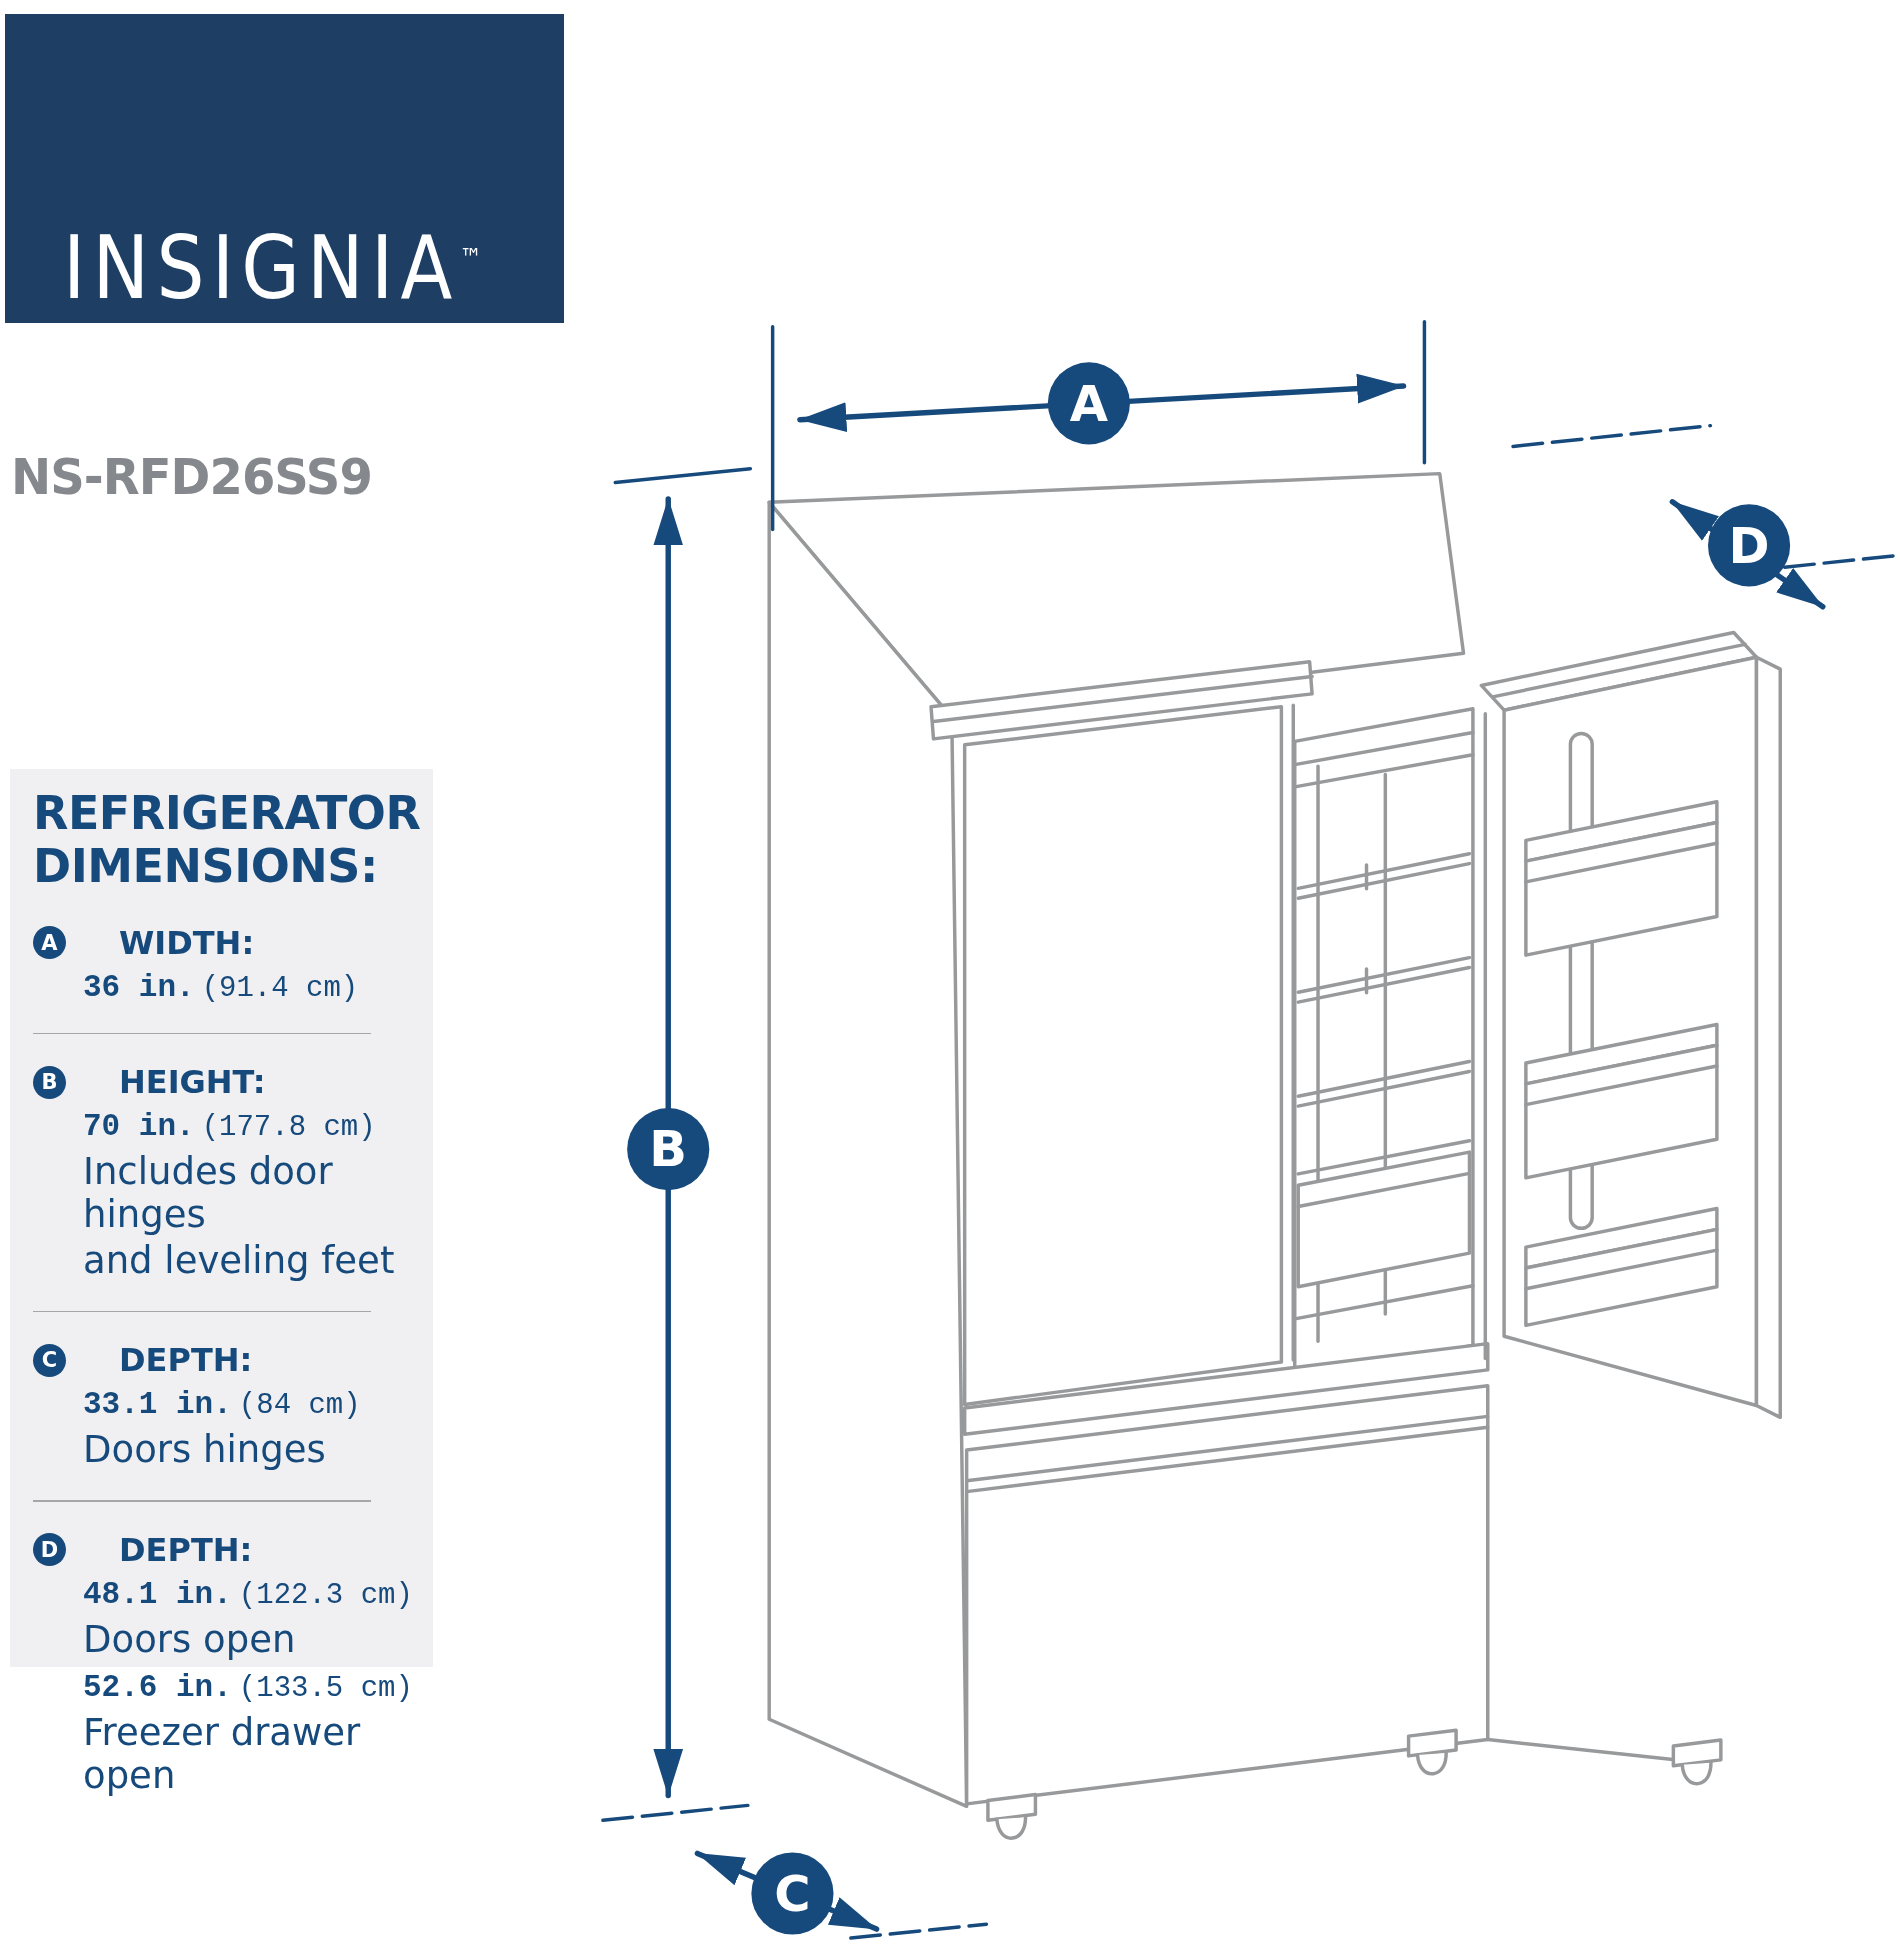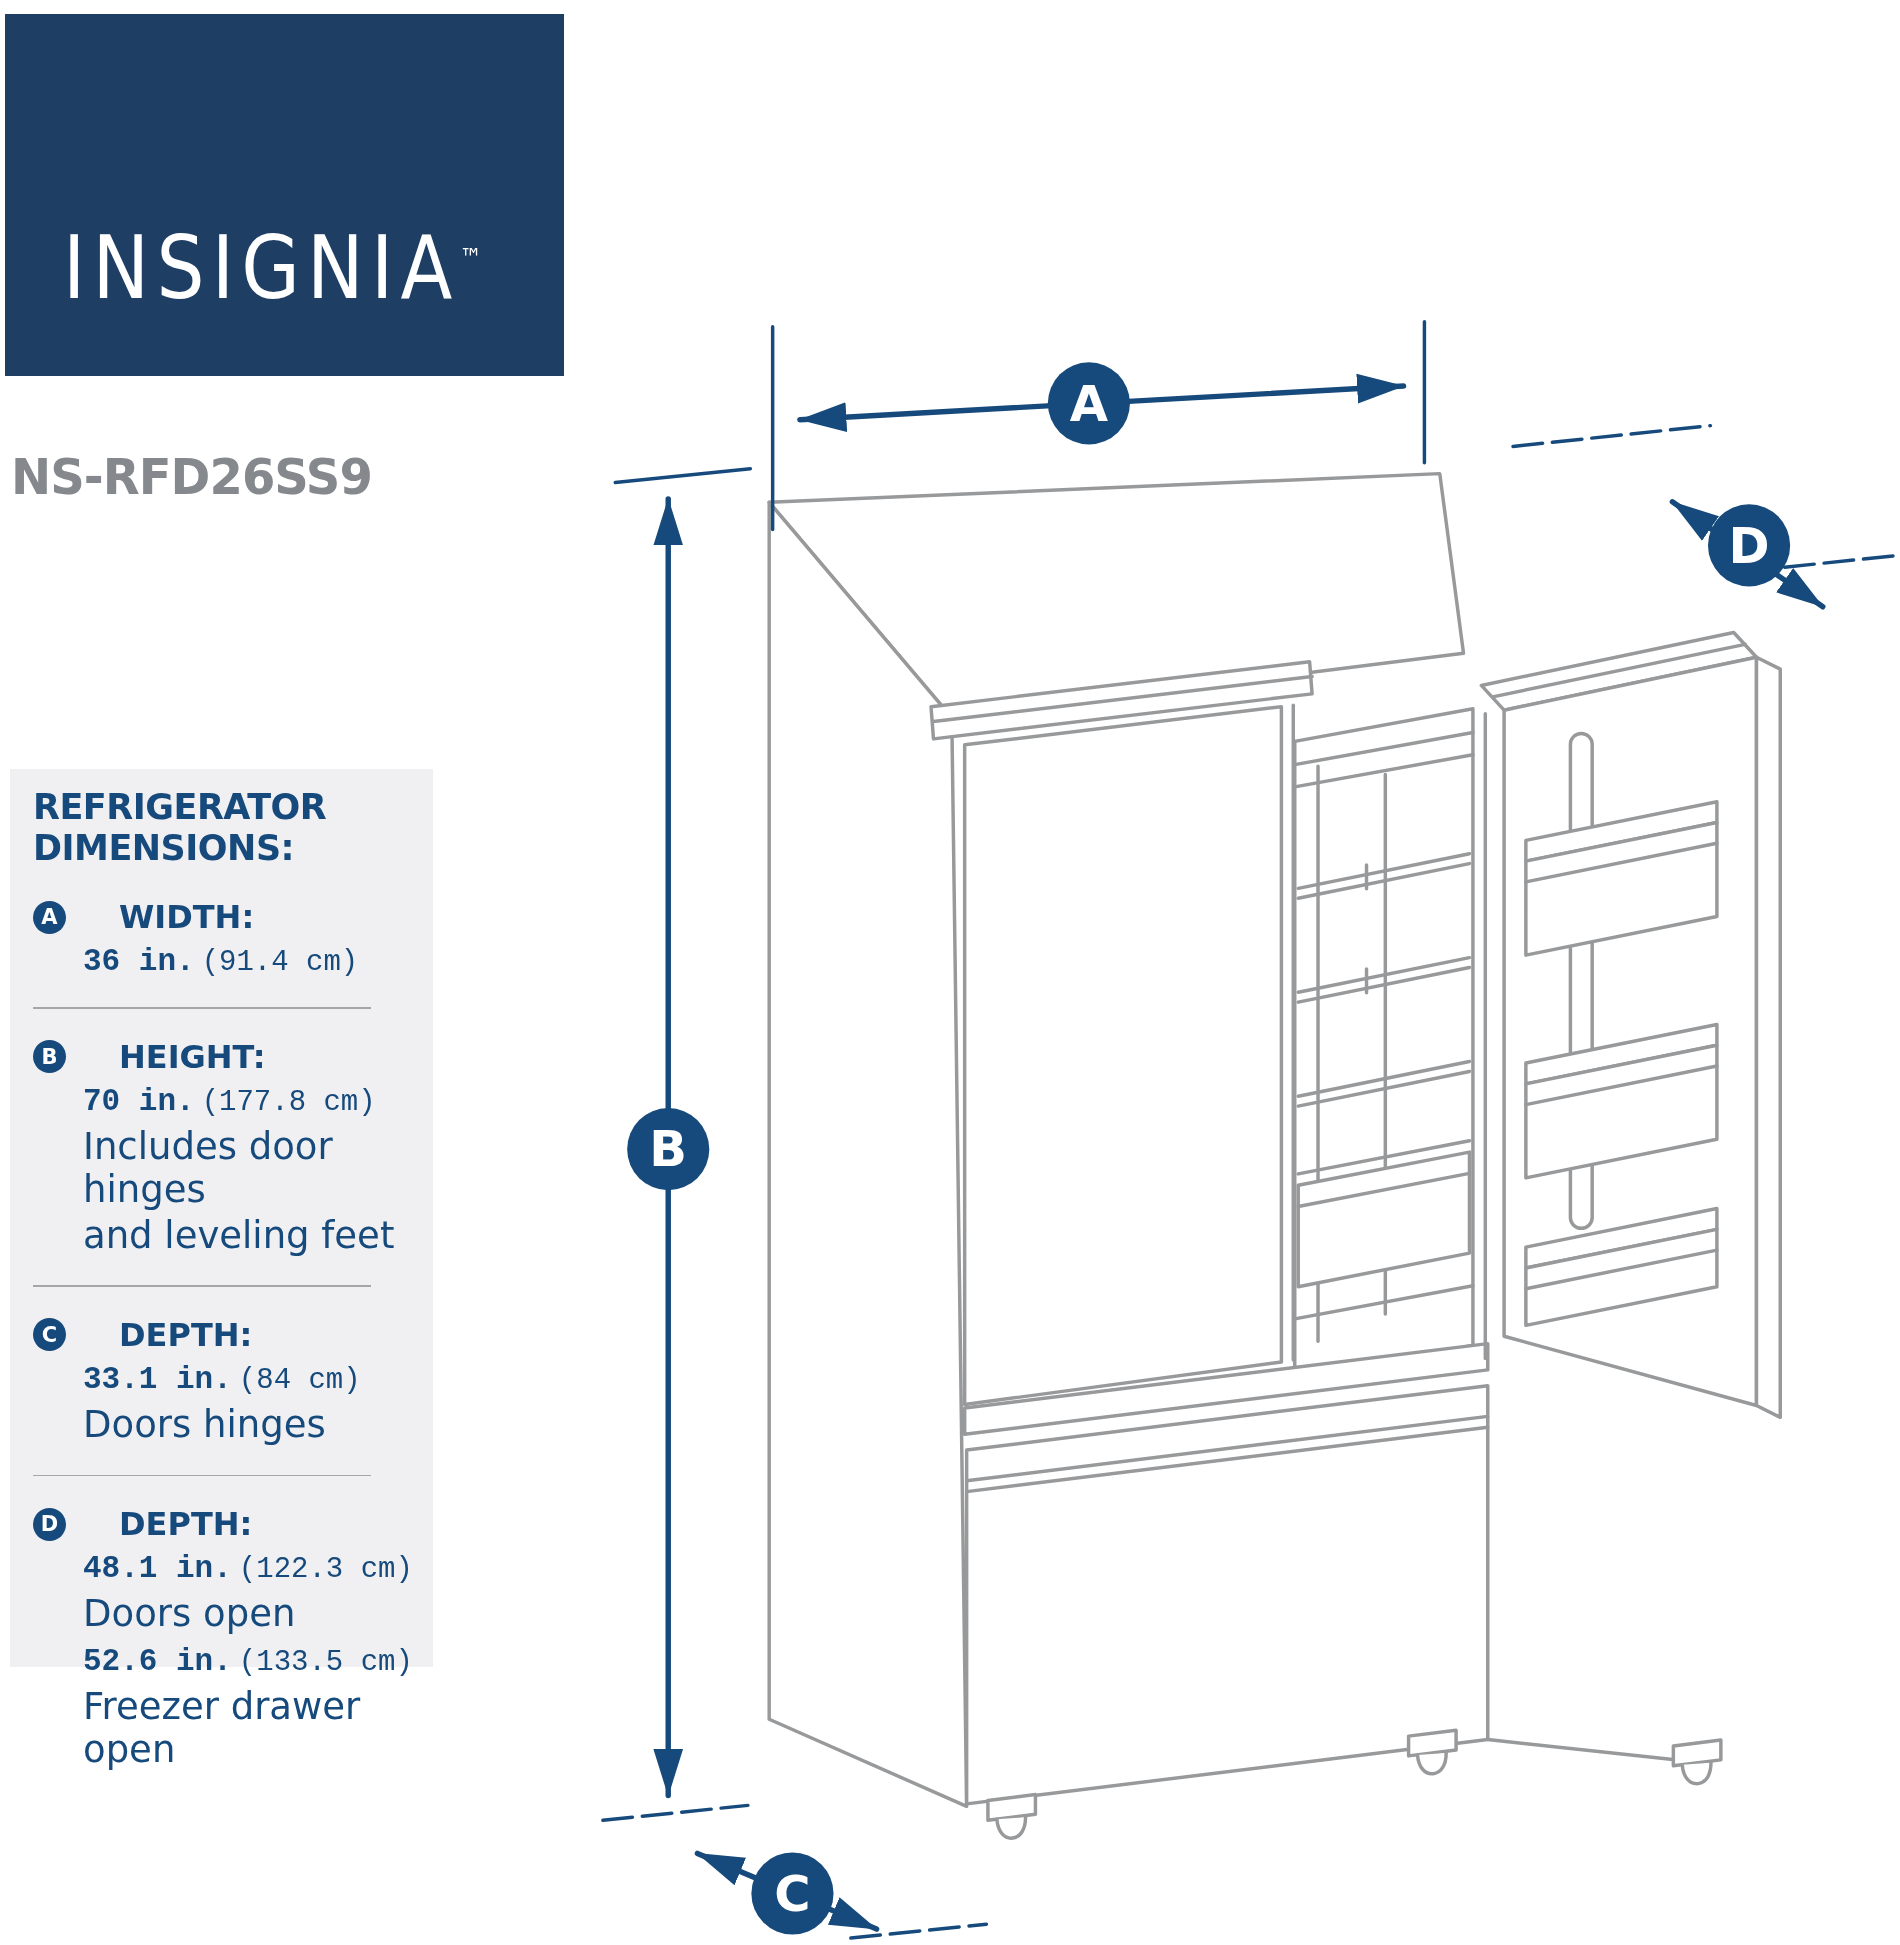--- a/index.html
+++ b/index.html
@@ -5,21 +5,21 @@
   html,body{margin:0;padding:0;background:#ffffff;}
   .canvas{
     position:relative;
     width:1901px;height:1946px;
     background:#ffffff;
     font-family:"DejaVu Sans",sans-serif;
     overflow:hidden;
   }
   
   .logo-box{
-    position:absolute;left:5px;top:14px;width:559px;height:362px;
+    position:absolute;left:5px;top:14px;width:559px;height:309px;
     background:#1e3e64;
   }
   .logo-text{
     position:absolute;left:58px;top:202px;
     color:#ffffff;font-size:88px;font-weight:normal;
     letter-spacing:8.4px;white-space:nowrap;
     transform:scaleX(0.86);transform-origin:left top;
   }
   .logo-tm{
     font-size:26px;vertical-align:31px;letter-spacing:0;
@@ -32,21 +32,21 @@
     white-space:nowrap;
   }
   
   .panel{
     position:absolute;left:10px;top:769px;width:423px;height:898px;
     background:#f0f0f2;box-sizing:border-box;
     padding:18px 20px 0 23px;
     color:#174a7c;
   }
   .panel-heading{
-    font-size:35px;font-weight:bold;line-height:1.16;letter-spacing:-0.5px;
+    font-size:46px;font-weight:bold;line-height:1.16;letter-spacing:-0.5px;
   }
   .entry-row{display:flex;align-items:center;gap:17px;margin-top:30px;}
   .badge{
     flex:0 0 auto;width:33px;height:33px;border-radius:50%;
     background:#174a7c;color:#ffffff;
     font-size:21px;font-weight:bold;
     display:flex;align-items:center;justify-content:center;
   }
   .entry-label{font-size:32px;font-weight:bold;margin-left:36px;}
   .value-line{margin:8px 0 0 50px;font-size:31px;white-space:nowrap;font-family:Liberation Mono, monospace;}

